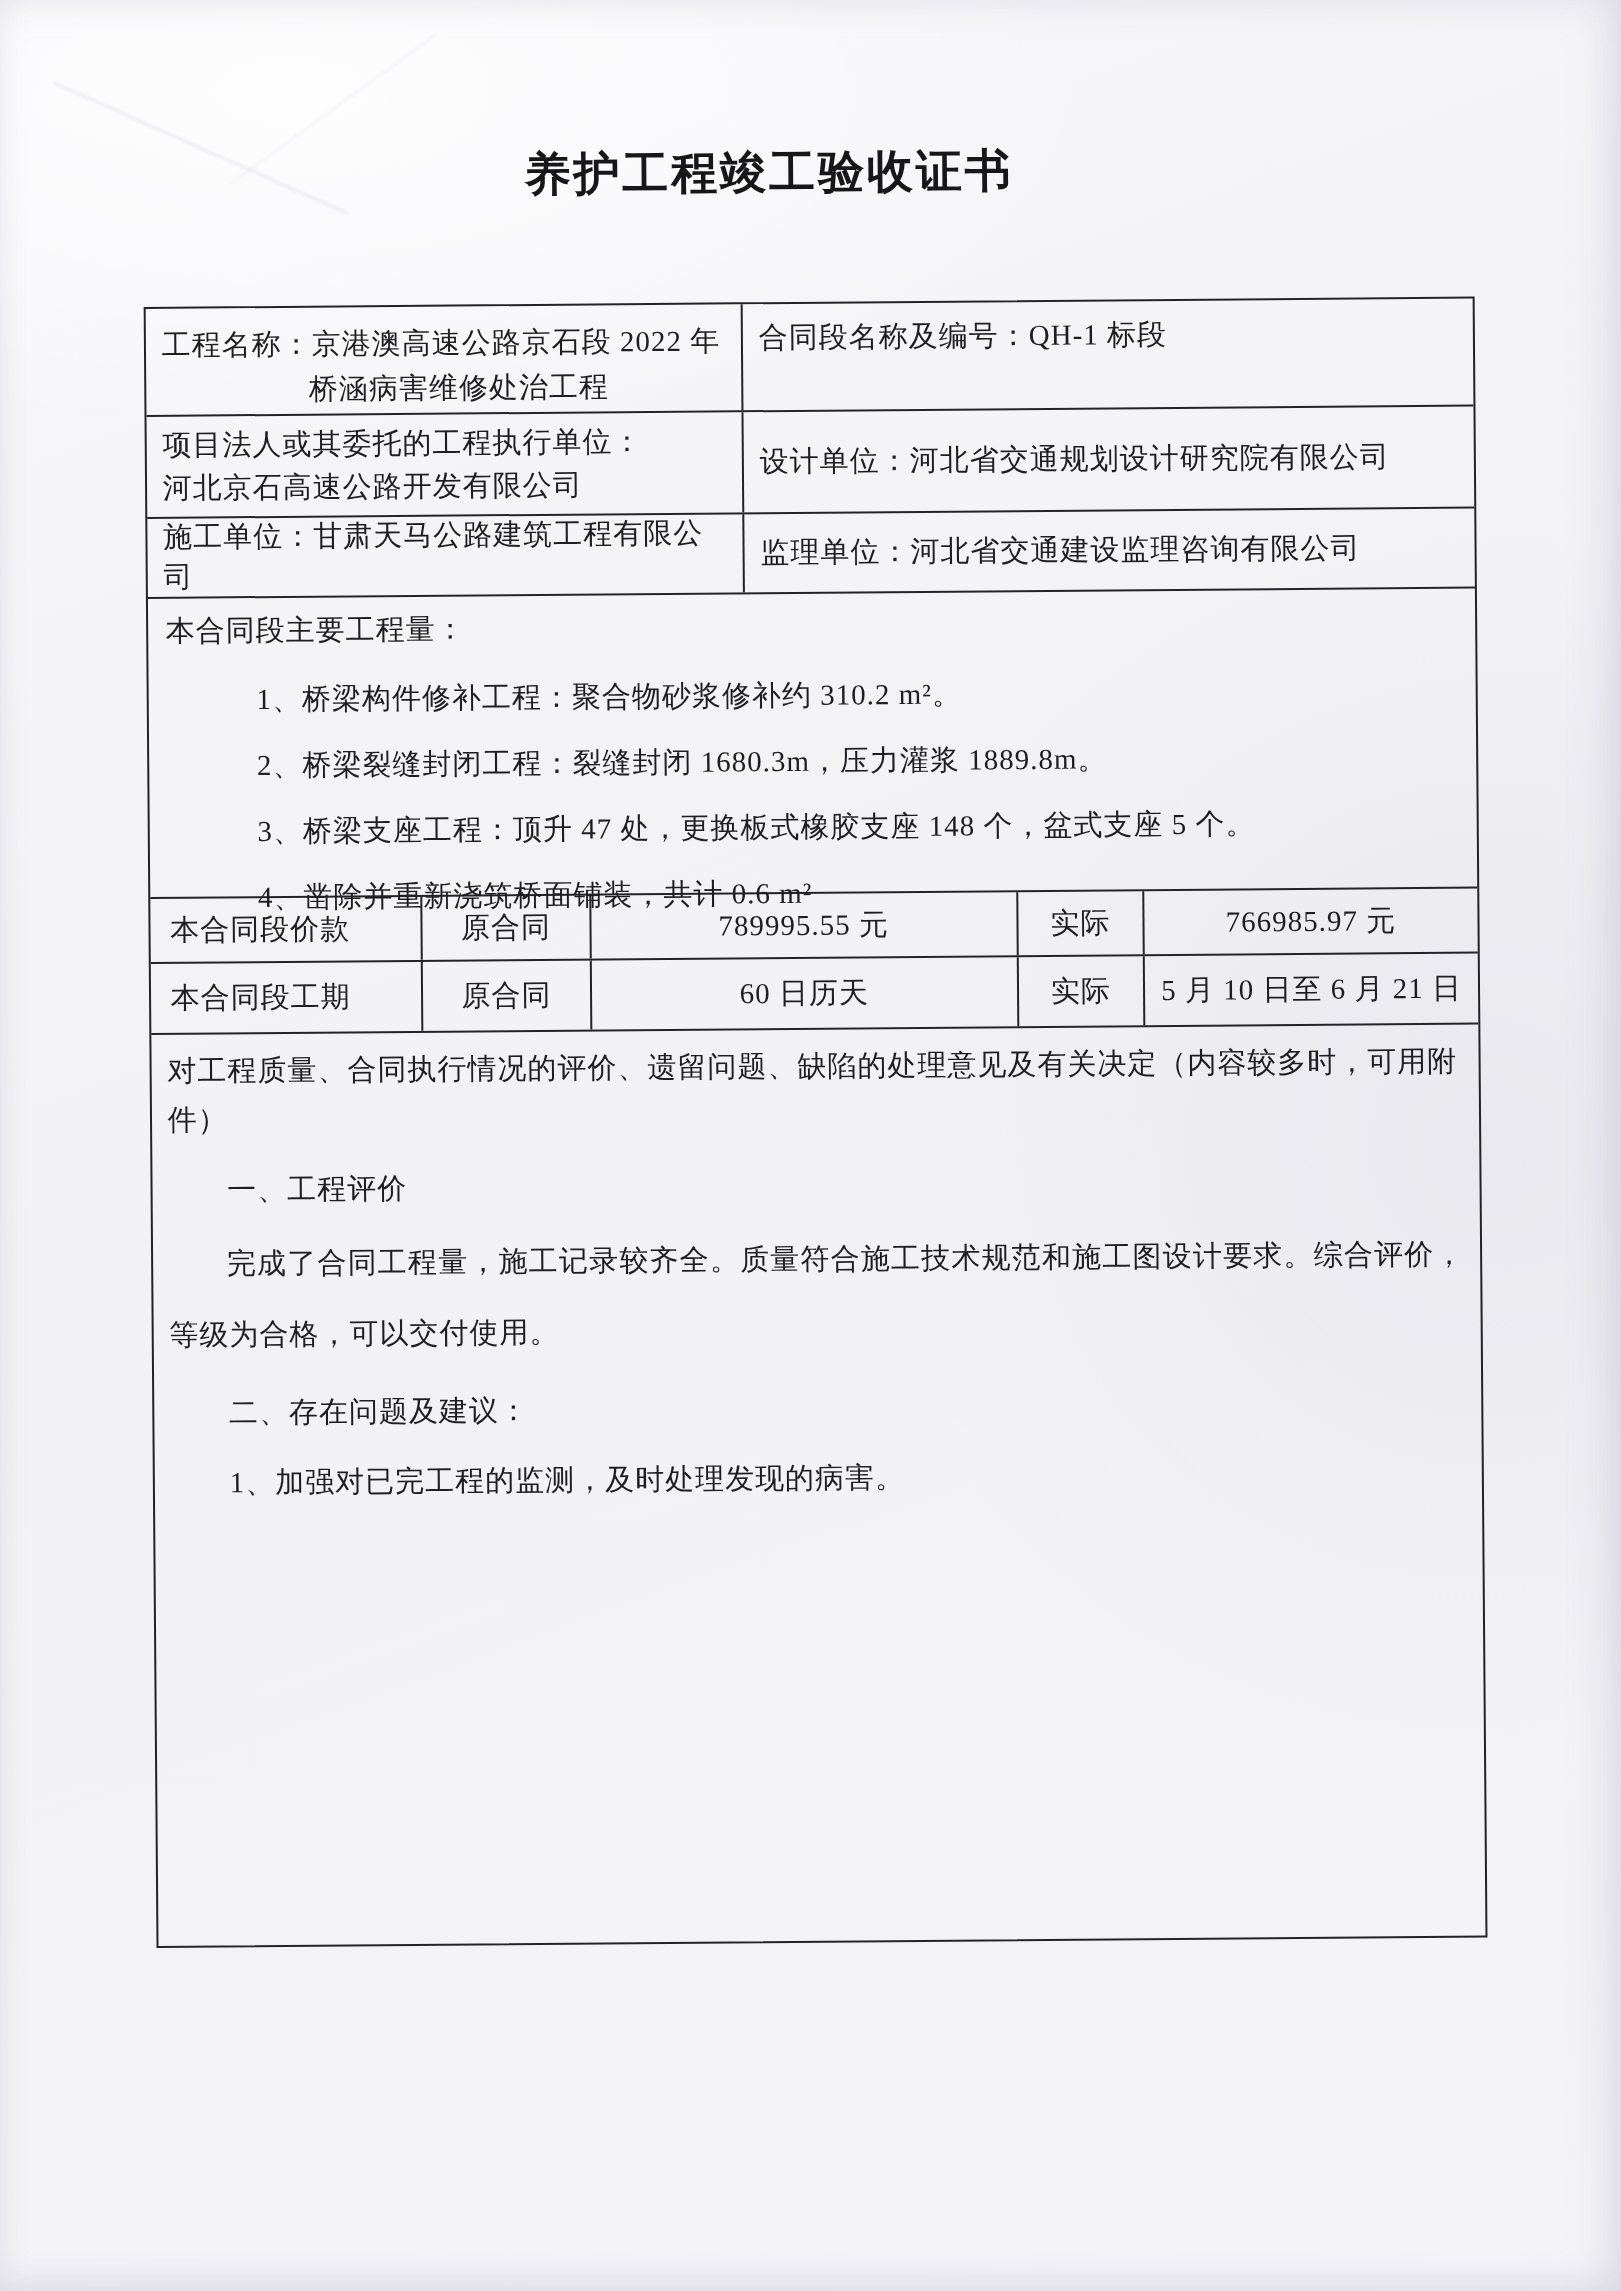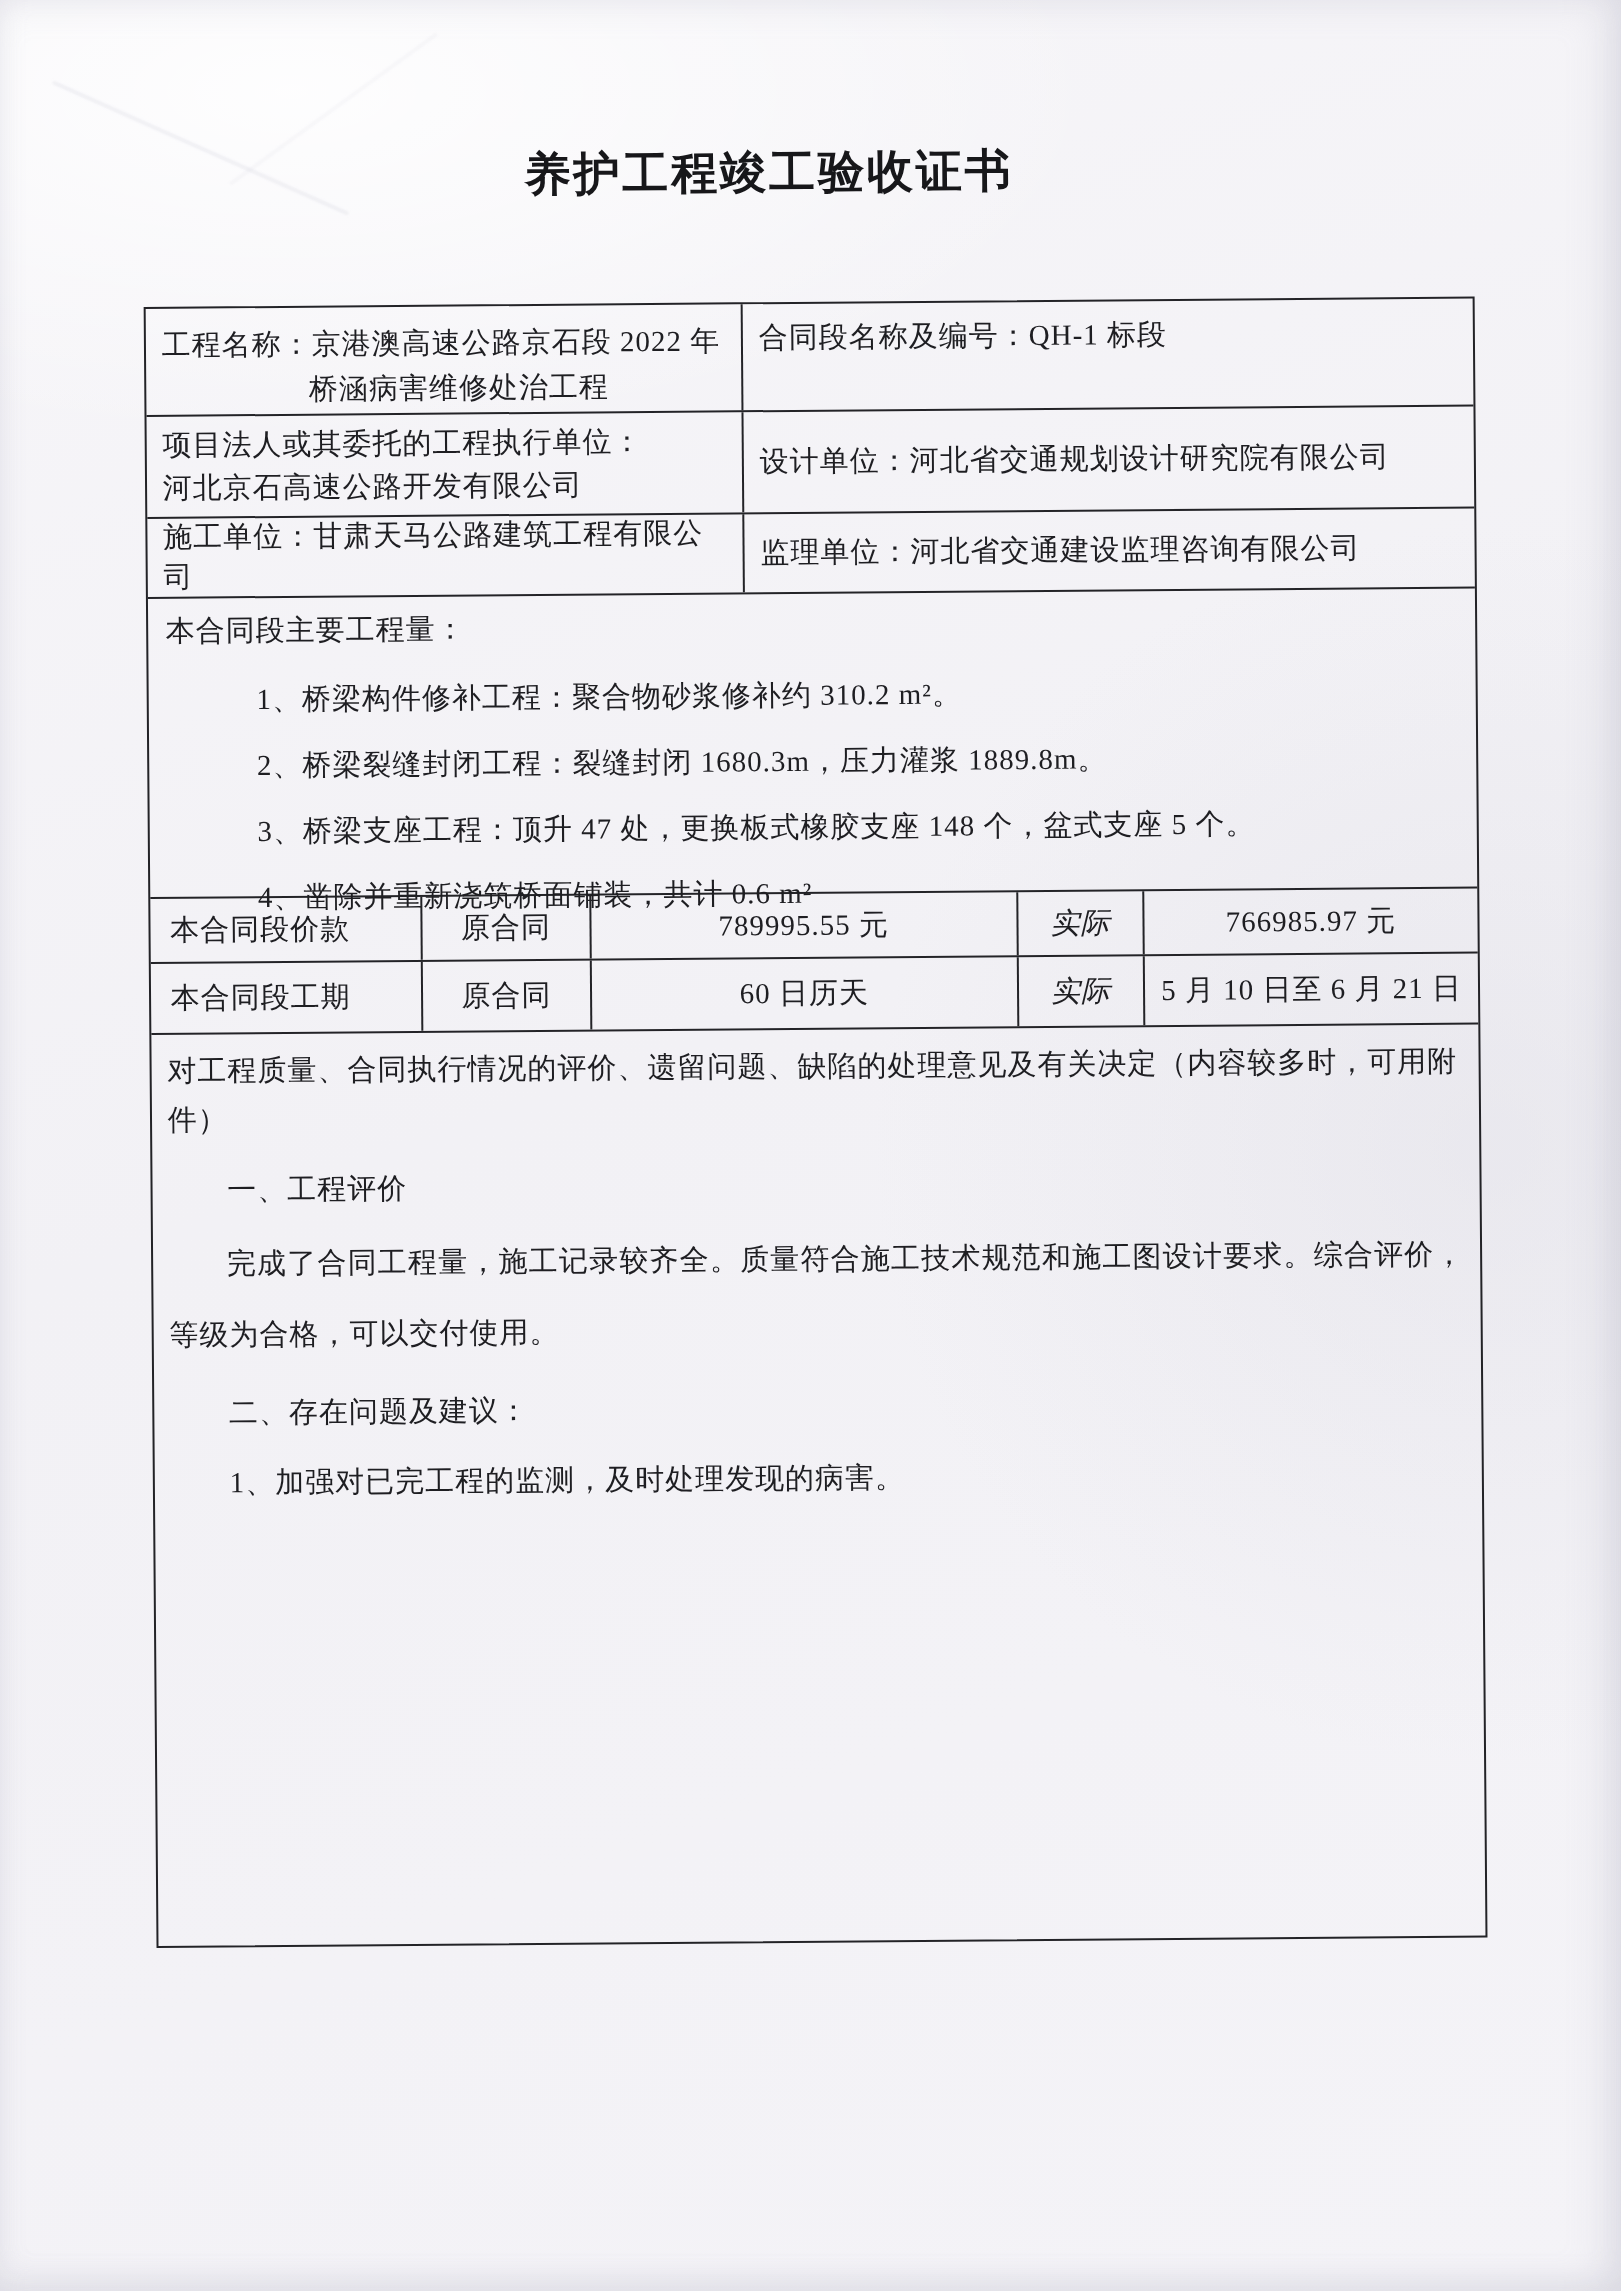--- a/index.html
+++ b/index.html
@@ -55,21 +55,21 @@
   .block { display:block; }
   .line2 { line-height:1.5; }
   
   .qty-cell { padding:11.8px 17.6px; }
   .qty-heading { line-height:41px; }
   .qty-item { margin-top:31px; padding-left:90px; line-height:35px; }
   
   .sc1 { width:20.5%; padding-left:19.6px; display:flex; align-items:center; }
   .sc2 { width:12.7%; display:flex; align-items:center; justify-content:center; }
   .sc3 { width:32.2%; display:flex; align-items:center; justify-content:center; }
-  .sc4 { width:9.5%; display:flex; align-items:center; justify-content:center;font-style:italic; }
+  .sc4 { width:9.5%; display:flex; align-items:center; justify-content:center; }
   .sc5 { flex:1; display:flex; align-items:center; justify-content:center; }
   
   .eval-cell { padding:11.8px 15.7px; }
   .eval-heading { line-height:49px; }
   .eval-sec { margin-top:21.6px; padding-left:59px; line-height:49px; }
   .eval-body { margin-top:13.7px; line-height:71px; text-indent:2em; text-align:justify; }
   .eval-sec2 { margin-top:17.6px; padding-left:59px; line-height:49px; }
   .eval-item { margin-top:21.6px; padding-left:59px; line-height:49px; }
 </style>
 </head>

